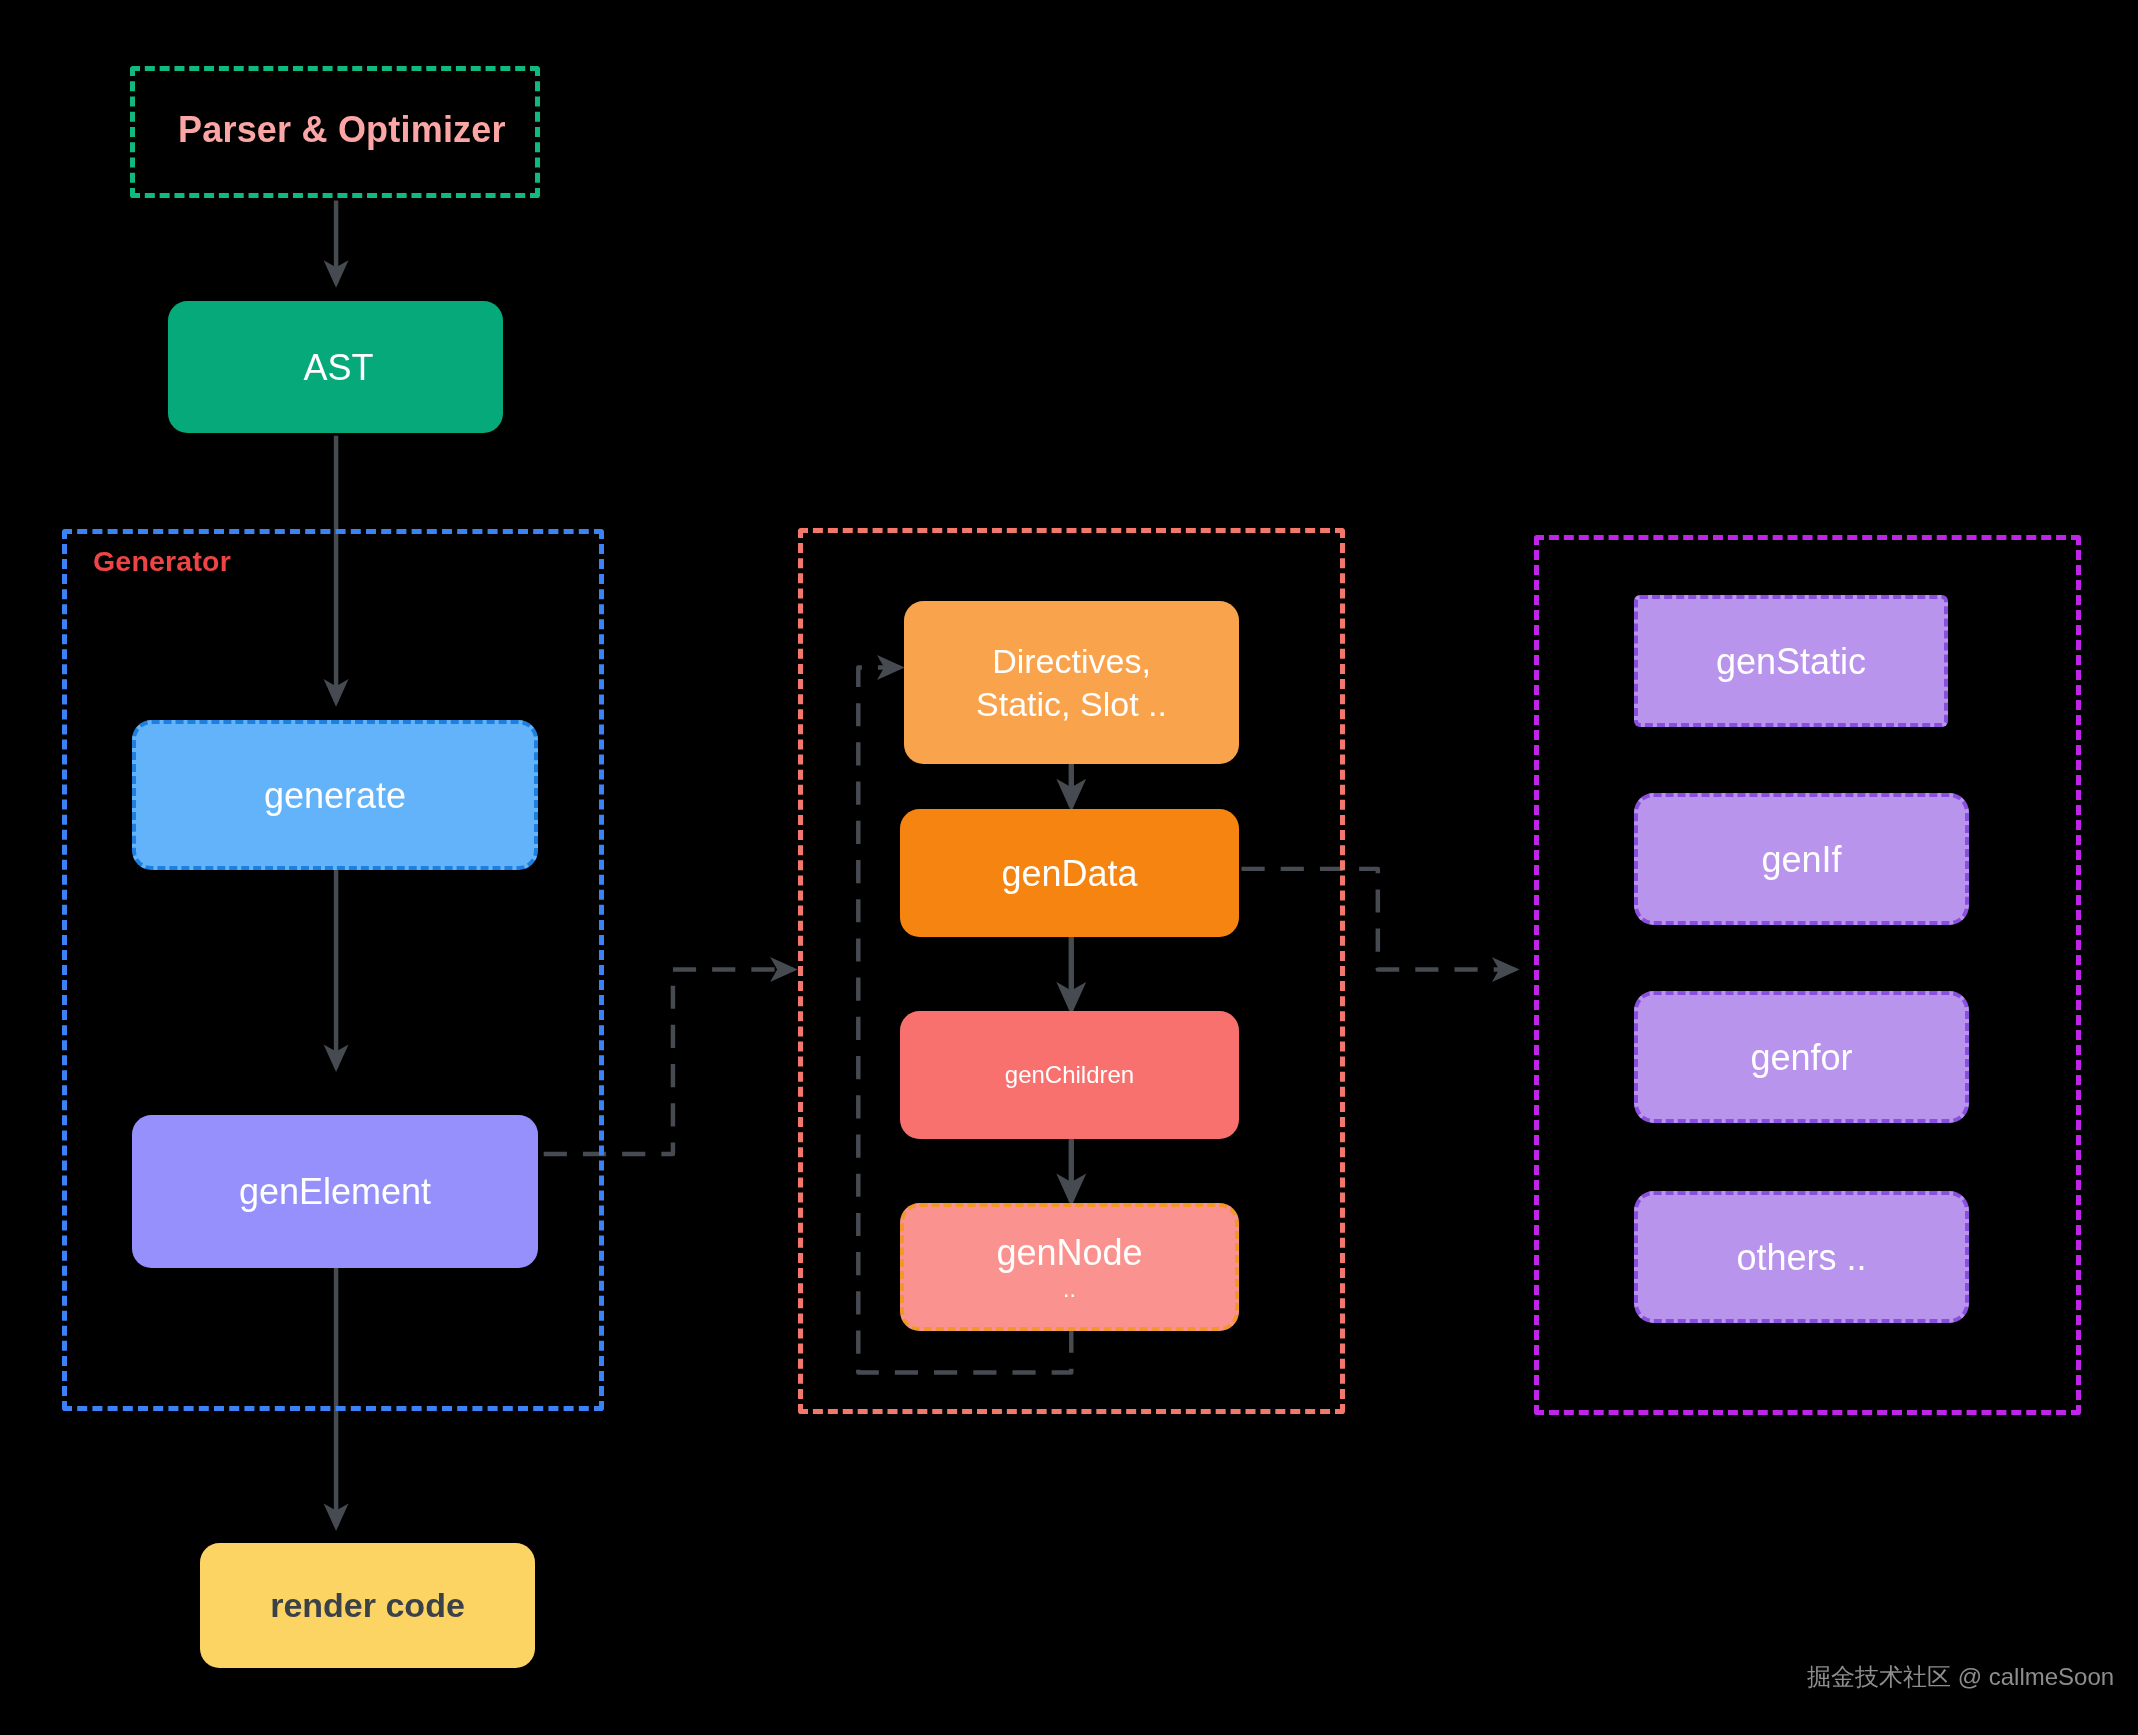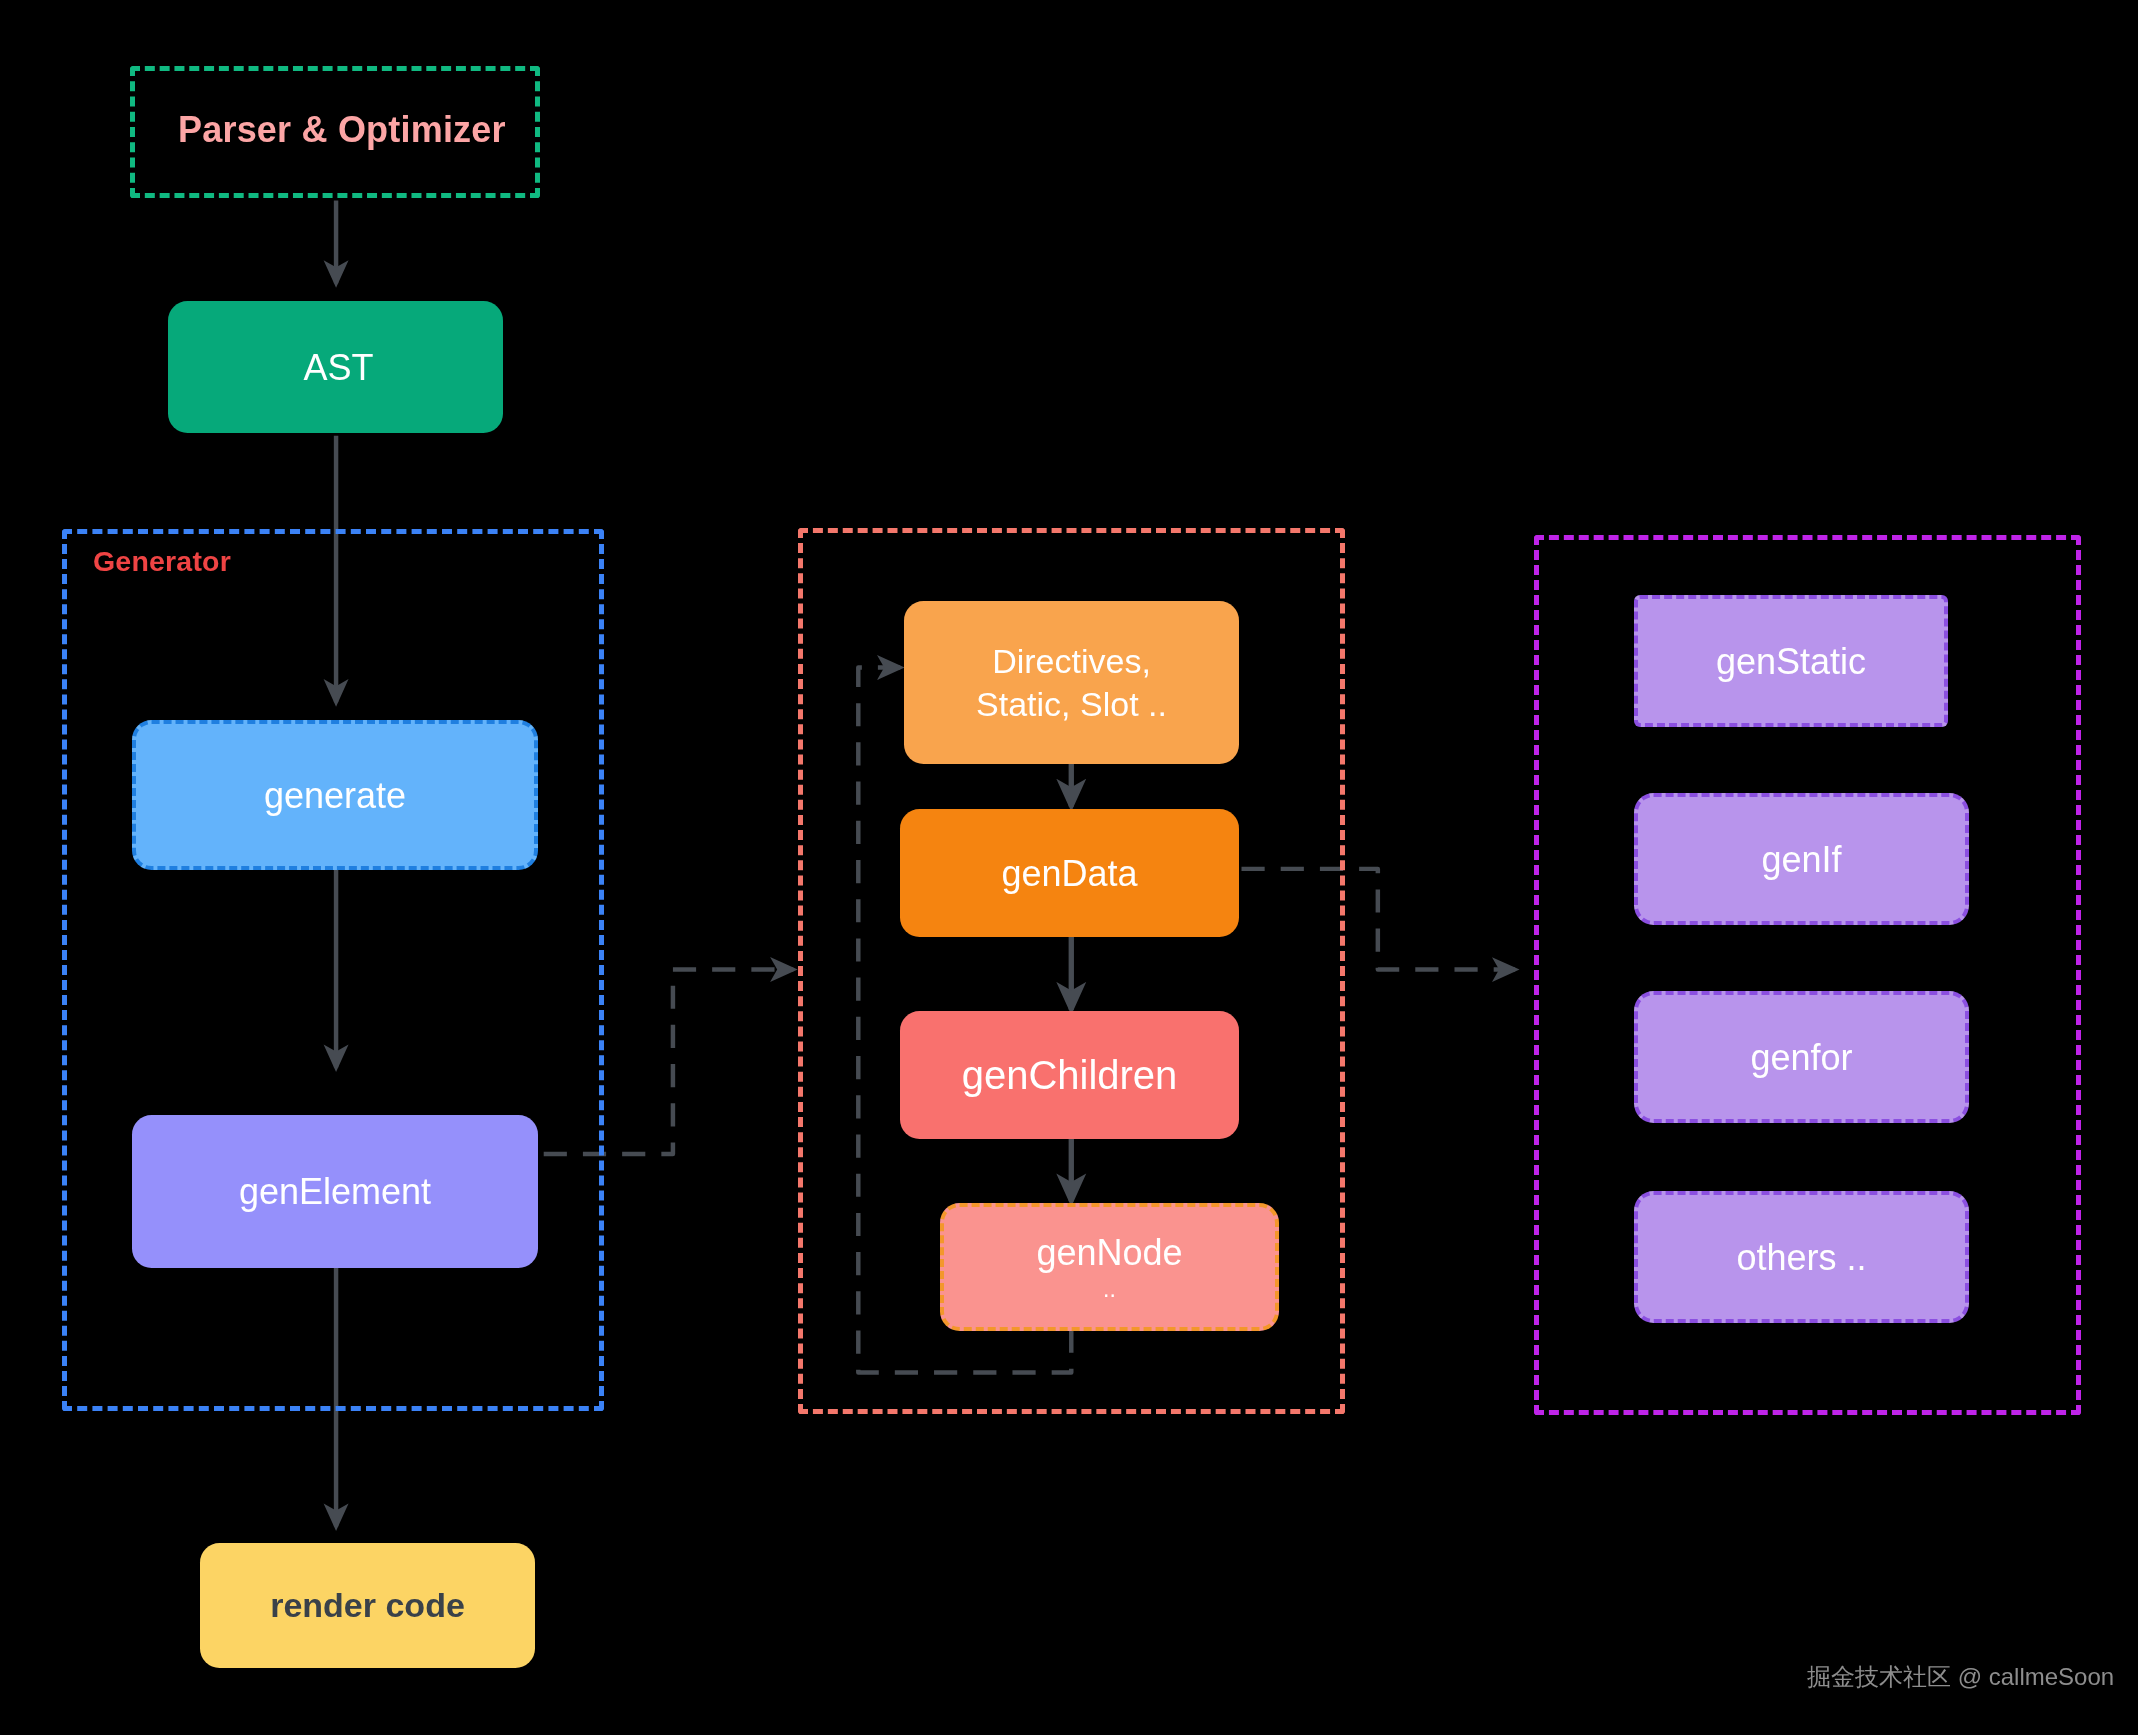--- a/index.html
+++ b/index.html
@@ -65,22 +65,22 @@
   }
 
   
   .n-ast      { background: #06a97a; font-size: 36px; }
   .n-generate { background: #63b3fb; font-size: 36px; border: 4.5px dashed #1f7fe0; }
   .n-element  { background: #9590fb; font-size: 36px; }
   .n-render   { background: #fcd464; color: #3a4149; font-size: 34px; font-weight: bold; }
 
   .n-directives { background: #f9a44d; font-size: 34px; }
   .n-gendata    { background: #f58410; font-size: 36px; }
-  .n-genchild   { background: #f9716e; font-size: 40px; }
-  .n-gennode    { background: #fa938f; font-size: 36px; border: 4.5px dashed #f3972b; margin-left: 40px; }
+  .n-genchild   { background: #f9716e; font-size: 24px; }
+  .n-gennode    { background: #fa938f; font-size: 36px; border: 4.5px dashed #f3972b; }
 
   .n-purple { background: #b894ec; font-size: 36px; border: 4.5px dashed #8b4fe0; }
 
   .n-gennode .sub { display: block; font-size: 23px; }
   svg.edges {
     position: absolute;
     left: 0; top: 0;
     width: 2139px;
     height: 1736px;
     pointer-events: none;

